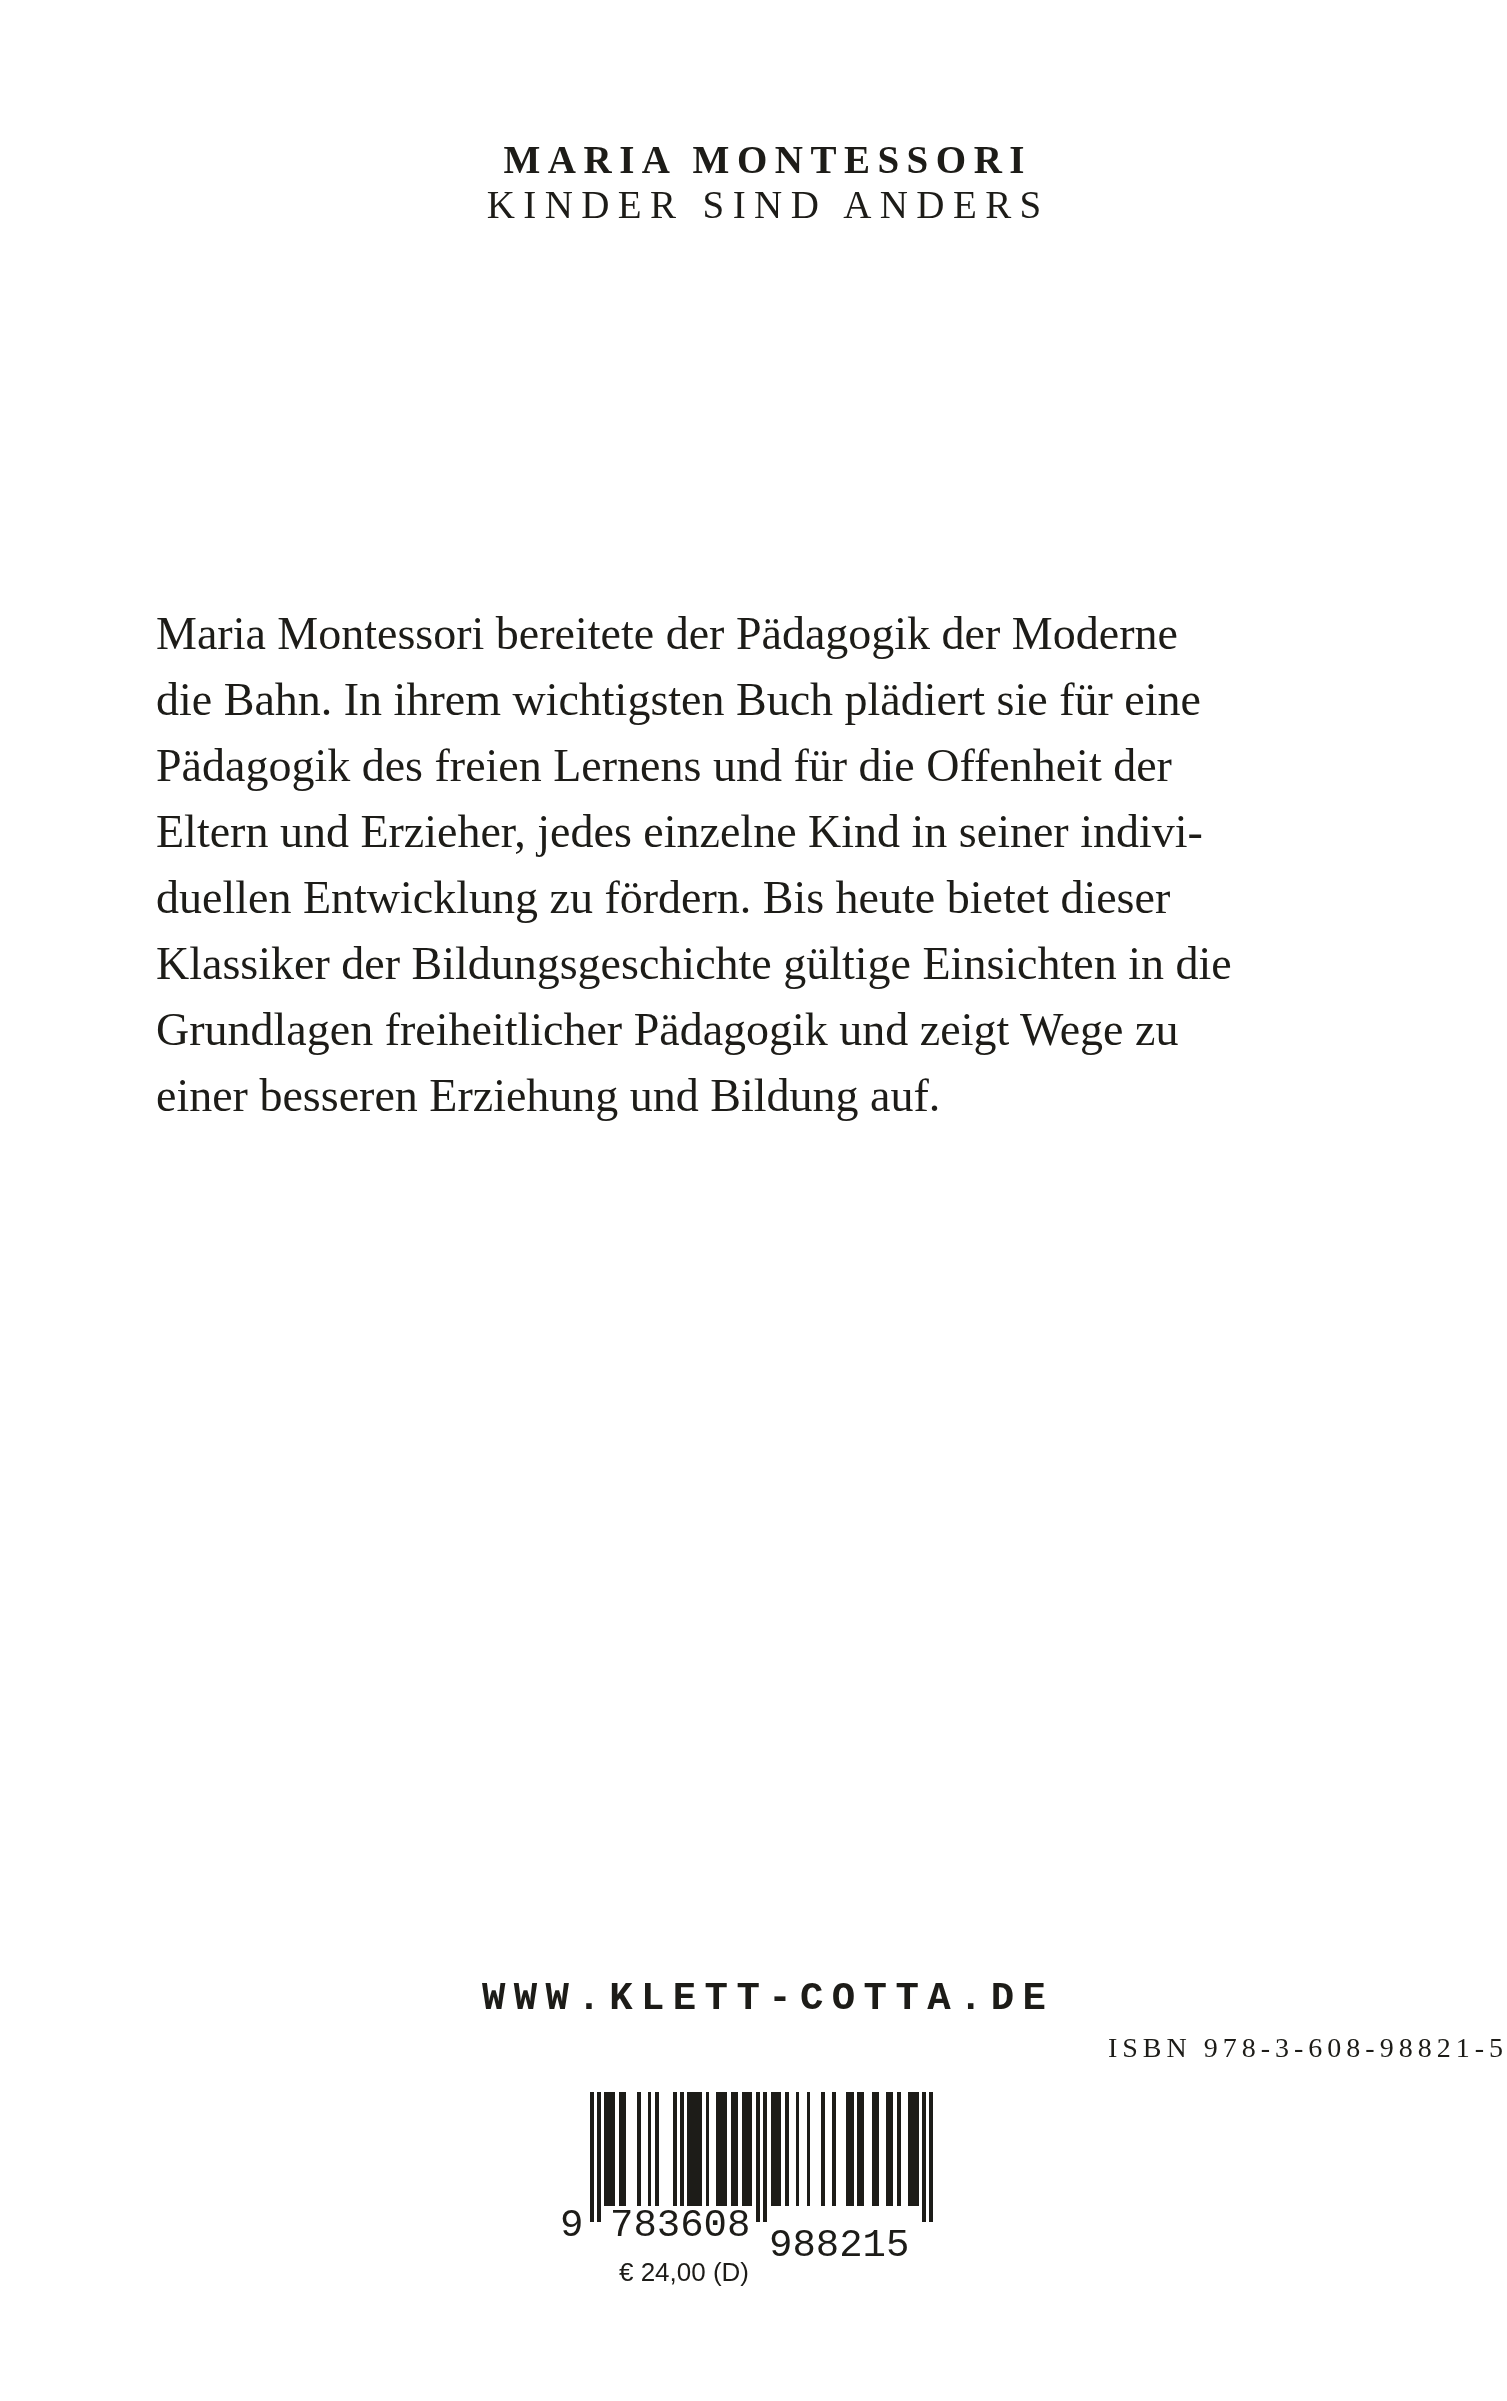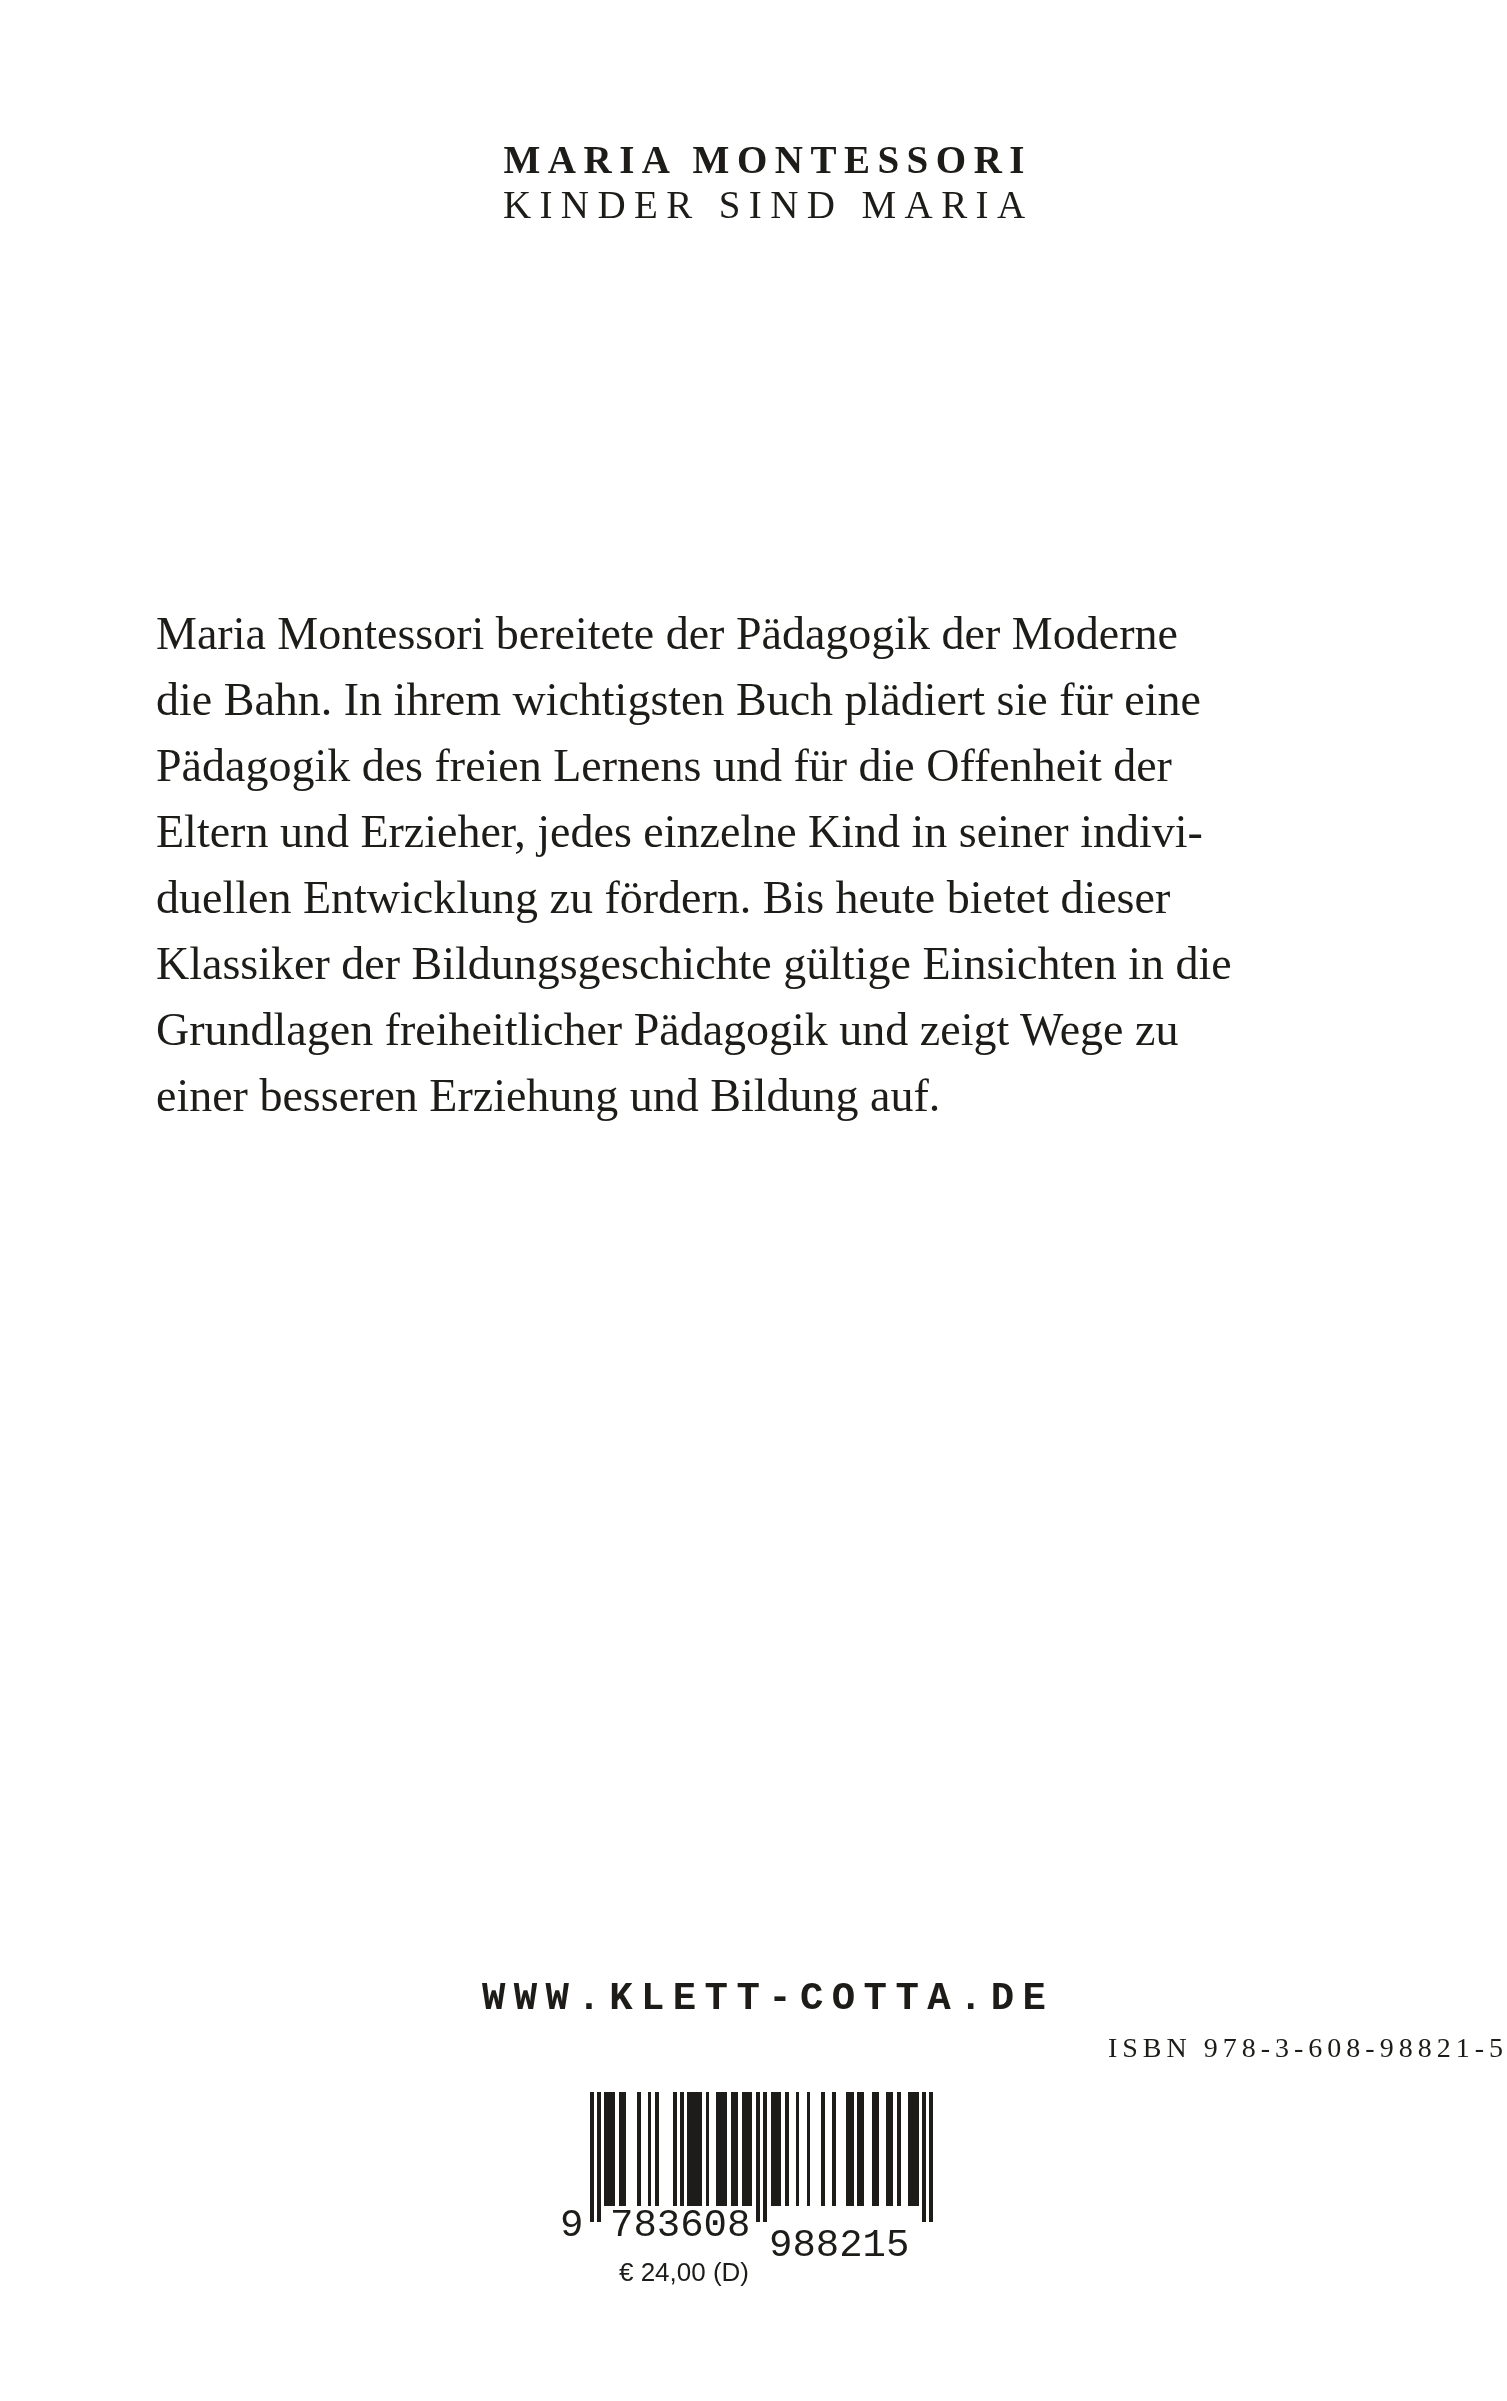--- a/index.html
+++ b/index.html
@@ -104,21 +104,21 @@
     line-height: 26px;
   }
 </style>
 </head>
 <body>
 
 <div id="page" style="background: rgb(255, 255, 255); color: rgb(29, 28, 24);">
 
   <div id="header-block" class="center-col">
     <div class="author-line">MARIA MONTESSORI</div>
-    <div class="book-title-line">KINDER SIND MARIA</div>
+    <div class="book-title-line">KINDER SIND ANDERS</div>
   </div>
 
 
   <div id="body-text">Maria Montessori bereitete der Pädagogik der Moderne
 die Bahn. In ihrem wichtigsten Buch plädiert sie für eine
 Pädagogik des freien Lernens und für die Offenheit der
 Eltern und Erzieher, jedes einzelne Kind in seiner indivi-
 duellen Entwicklung zu fördern. Bis heute bietet dieser
 Klassiker der Bildungsgeschichte gültige Einsichten in die
 Grundlagen freiheitlicher Pädagogik und zeigt Wege zu

